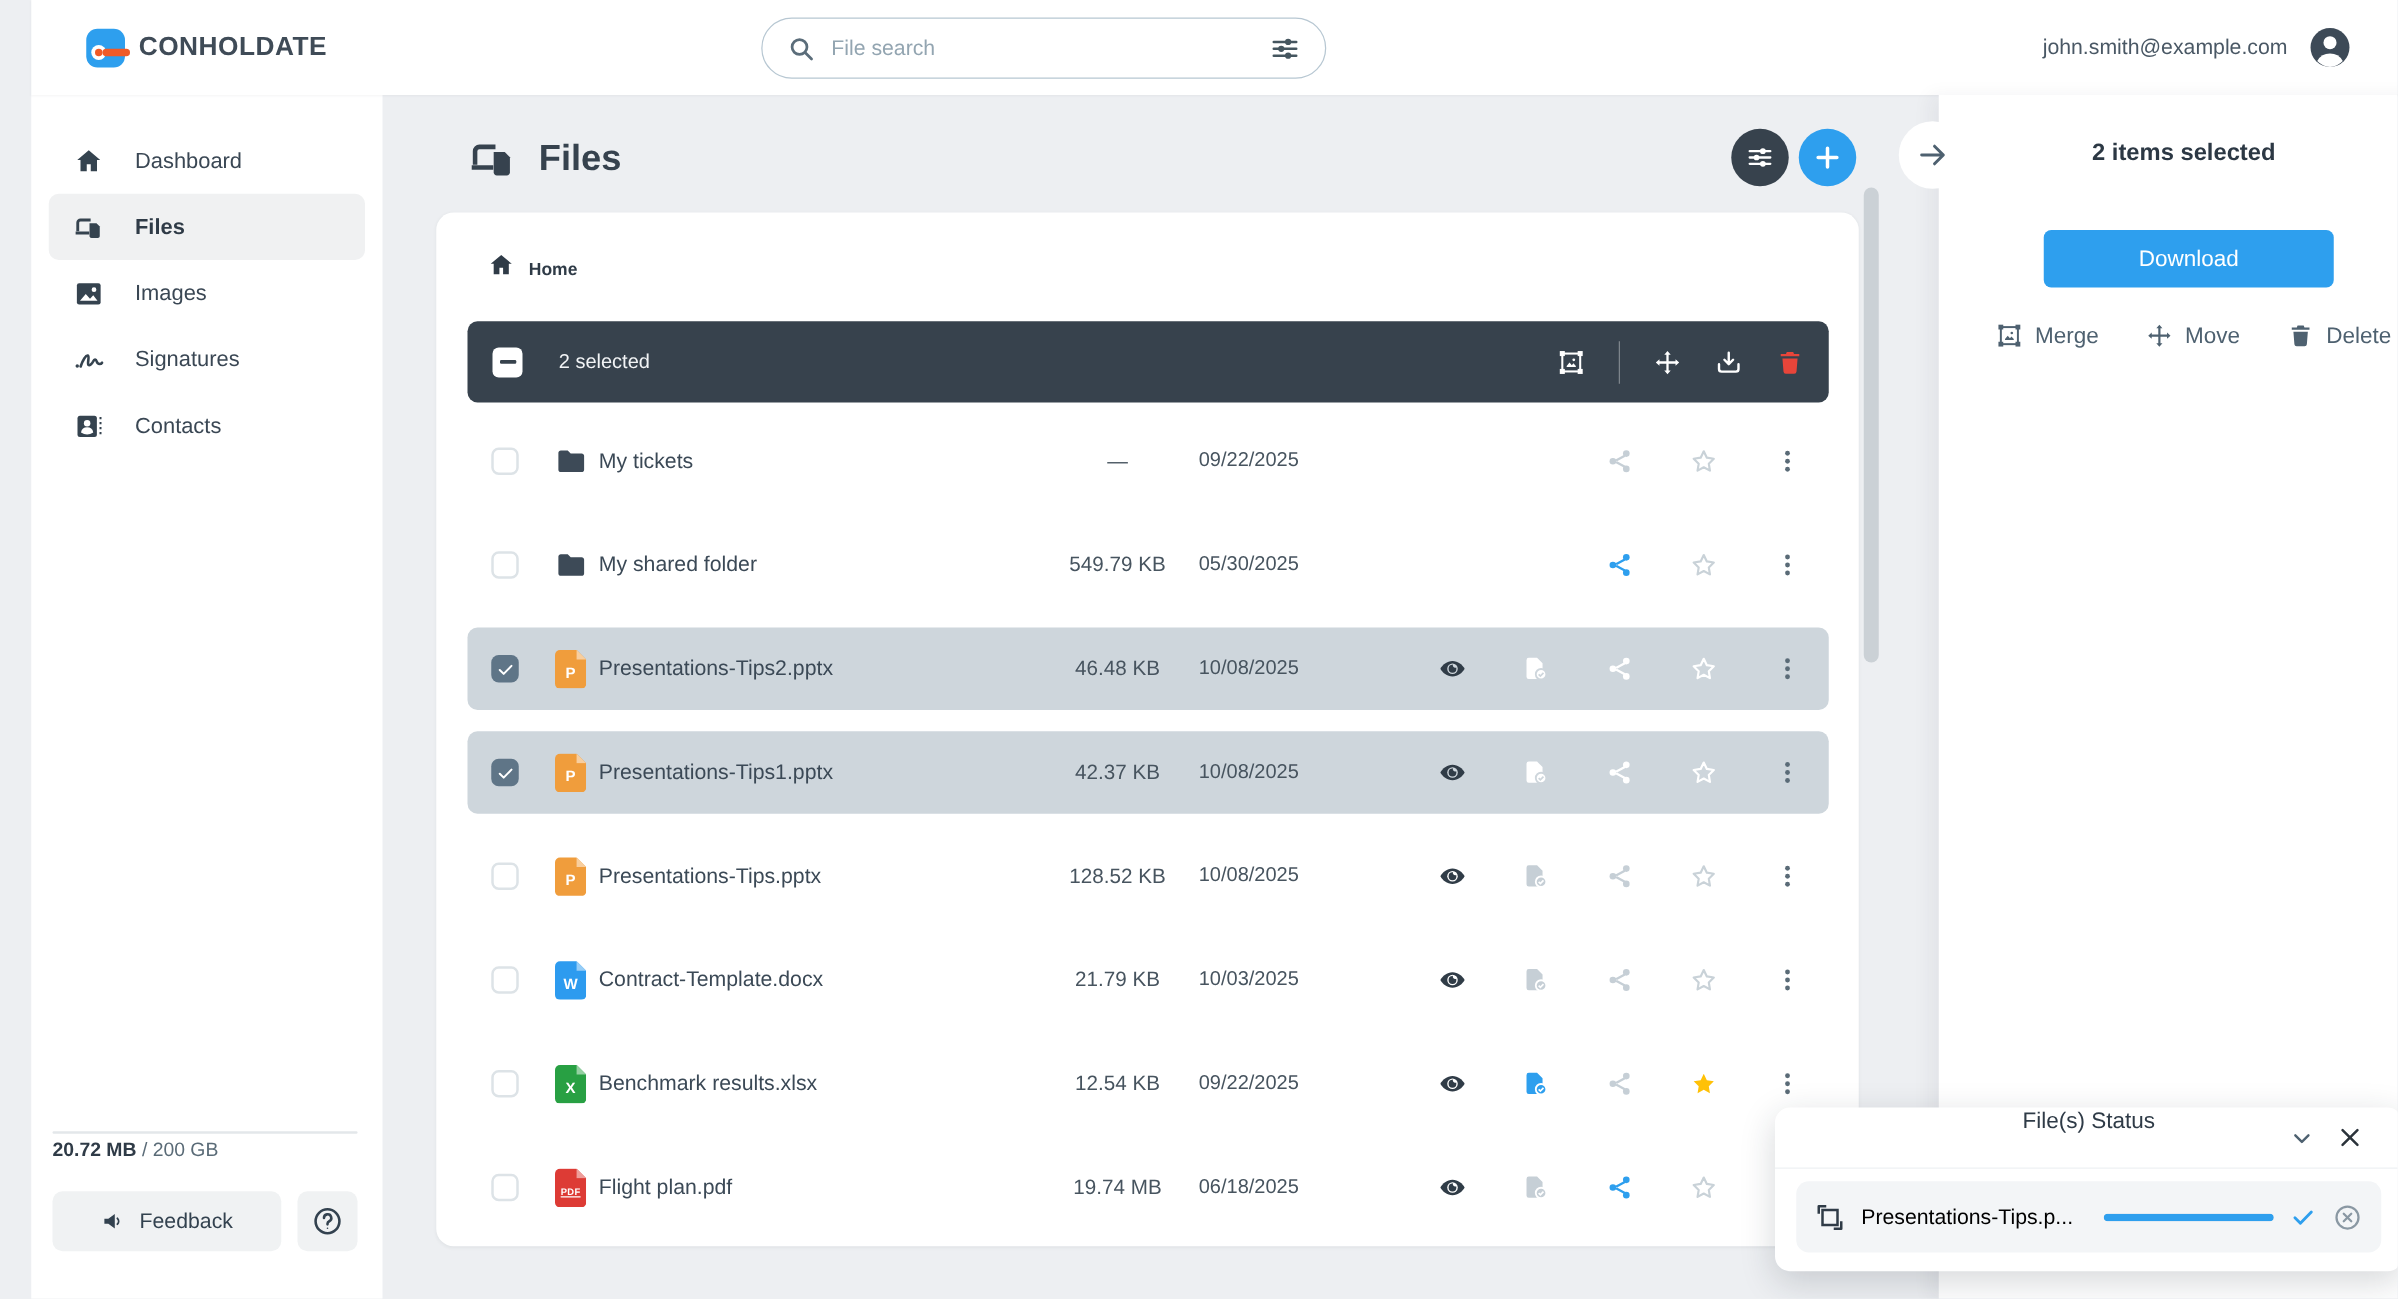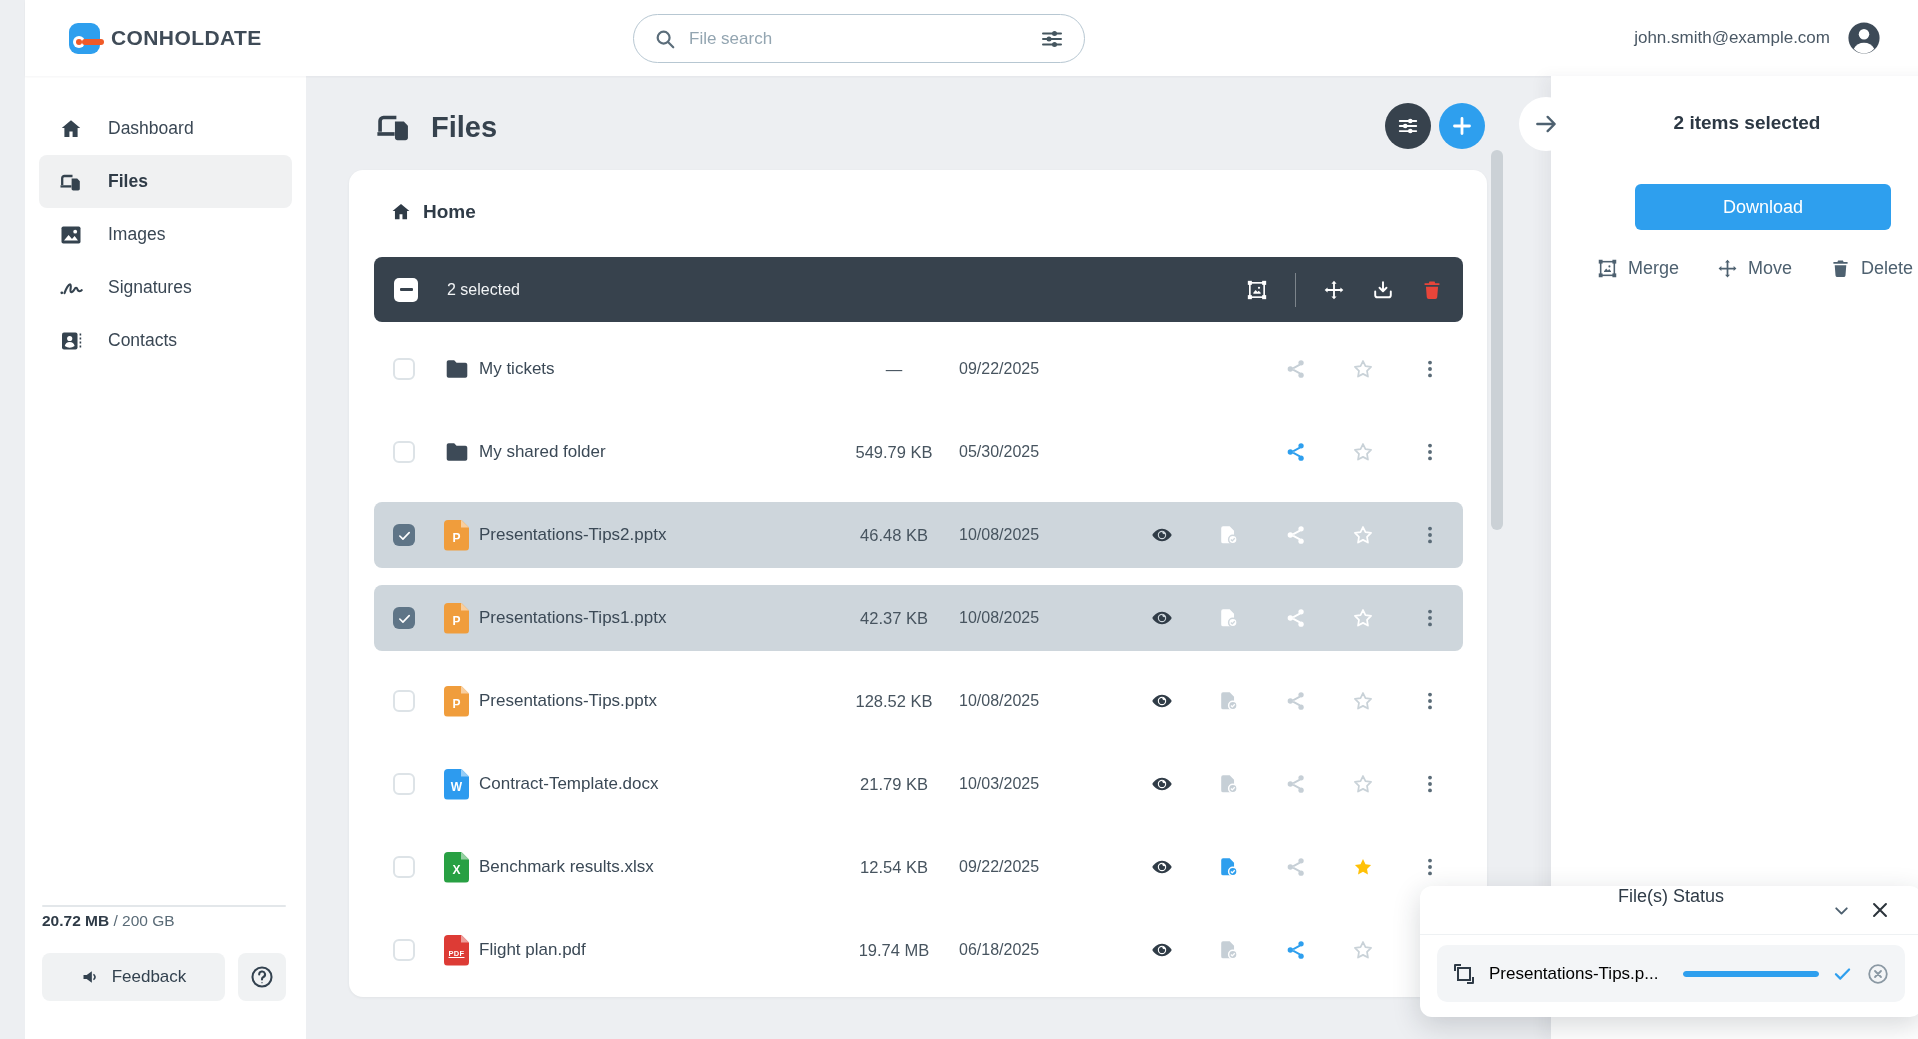--- a/index.html
+++ b/index.html
@@ -10,21 +10,21 @@
   .i svg { width:100%; height:100%; display:block; }
 
   
   .topbar { position:absolute; left:0; top:0; width:1918px; height:76px; background:#fff; z-index:6; box-shadow:0 1px 2px rgba(30,45,60,.05); }
   .brand { position:absolute; left:44px; top:0; height:76px; display:flex; align-items:center; gap:11px; }
   .logo-mark { position:relative; width:31px; height:31px; background:#2e9fee; border-radius:9px; }
   .logo-ring { position:absolute; left:4px; top:13px; width:12px; height:12px; background:#fff; border-radius:50%; }
   .logo-dot { position:absolute; left:7px; top:16px; width:6px; height:6px; background:#f05a28; border-radius:50%; }
   .logo-bar { position:absolute; left:13px; top:16px; width:22px; height:6px; background:#f05a28; border-radius:3px; }
   .brand-text { font-size:21px; font-weight:bold; color:#3f4b57; letter-spacing:.4px; }
-  .search { position:absolute; left:608px; top:14px; width:452px; height:49px; border:1px solid #b7c7d2; border-radius:25px; display:flex; align-items:center; padding:0 20px; gap:13px; background:#fff; }
+  .search { position:absolute; left:584px; top:14px; width:452px; height:49px; border:1px solid #b7c7d2; border-radius:25px; display:flex; align-items:center; padding:0 20px; gap:13px; background:#fff; }
   .search .mag { width:22px; height:22px; color:#5b6d7a; flex:0 0 22px; }
   .search input { border:none; outline:none; flex:1; font-size:17px; color:#3b4754; font-family:inherit; background:transparent; }
   .search input::placeholder { color:#93a5b1; }
   .search .sliders { width:24px; height:24px; color:#45565f; flex:0 0 24px; }
   .user { position:absolute; right:62px; top:0; height:76px; display:flex; align-items:center; gap:17px; }
   .user-email { font-size:17px; color:#4a5865; }
   .avatar { width:34px; height:34px; }
 
   
   .sidebar { position:absolute; left:0; top:76px; width:281px; height:963px; background:#fff; z-index:5; }
@@ -46,21 +46,21 @@
   .content-header { position:absolute; left:69px; top:25px; height:52px; display:flex; align-items:center; gap:18px; }
   .content-header .i { width:38px; height:38px; color:#36424e; }
   .page-title { font-size:29px; font-weight:bold; color:#36424e; }
   .round-btn { position:absolute; width:46px; height:46px; border-radius:50%; border:none; display:flex; align-items:center; justify-content:center; cursor:pointer; }
   .filter-btn { left:1079px; top:27px; background:#37424d; }
   .filter-btn .i { width:22px; height:22px; color:#fff; }
   .plus-btn { left:1133px; top:27px; background:#2e9fee; }
   .plus-btn .i { width:24px; height:24px; color:#fff; }
 
   .card { position:absolute; left:43px; top:94px; width:1138px; height:827px; background:#fff; border-radius:14px; box-shadow:0 1px 3px rgba(27,43,57,.06); }
-  .breadcrumb { position:absolute; left:41px; top:31px; display:flex; align-items:flex-start; gap:11px; font-size:19px; font-weight:bold; color:#2f3b47; cursor:pointer; }
+  .breadcrumb { position:absolute; left:41px; top:31px; display:flex; align-items:flex-end; gap:11px; font-size:14px; font-weight:bold; color:#2f3b47; cursor:pointer; }
   .breadcrumb .i { width:22px; height:22px; color:#2f3b47; }
 
   .sel-toolbar { position:absolute; left:25px; right:24px; top:87px; height:65px; background:#37424d; border-radius:8px; display:flex; align-items:center; padding:0 20px; }
   .tb-check { width:24px; height:24px; background:#fff; border-radius:5px; display:flex; align-items:center; justify-content:center; cursor:pointer; }
   .tb-dash { width:13px; height:3px; background:#37424d; border-radius:1px; }
   .tb-label { margin-left:29px; color:#f2f4f6; font-size:16px; }
   .tb-icons { margin-left:auto; display:flex; align-items:center; gap:27px; }
   .tb-icons .i { width:22px; height:22px; color:#fff; cursor:pointer; }
   .tb-divider { width:1px; height:34px; background:rgba(255,255,255,.35); }
   .tb-icons .trash { color:#e8453a; }
@@ -91,21 +91,21 @@
   .ric.dots { color:#5a6b77; }
   .row.selected .ric.doc:not(.active), .row.selected .ric.share:not(.active), .row.selected .ric.star:not(.gold) { color:#fff; }
 
   .scroll-thumb { position:absolute; left:1185px; top:74px; width:12px; height:380px; background:#cbd1d6; border-radius:6px; cursor:pointer; }
 
   
   .right-panel { position:absolute; left:1526px; top:76px; width:392px; height:963px; background:#fff; box-shadow:-8px 0 14px rgba(30,45,60,.05); z-index:7; }
   .collapse-btn { position:absolute; left:-32px; top:21px; width:54px; height:54px; border-radius:50%; background:#fff; display:flex; align-items:center; justify-content:center; cursor:pointer; }
   .collapse-btn .i { width:26px; height:26px; color:#4e6170; }
   .panel-title { margin-top:36px; text-align:center; font-size:19px; font-weight:bold; color:#2c3844; }
-  .download-btn { position:absolute; left:84px; top:108px; width:256px; height:46px; border:none; border-radius:6px; background:#2e9fee; color:#fff; font-size:18px; font-family:inherit; cursor:pointer; }
+  .download-btn { position:absolute; left:84px; top:108px; width:232px; height:46px; border:none; border-radius:6px; background:#2e9fee; color:#fff; font-size:18px; font-family:inherit; cursor:pointer; }
   .panel-actions { position:absolute; top:182px; left:0; right:0; display:flex; justify-content:space-between; padding:0 30px 0 46px; }
   .panel-action { display:flex; align-items:center; gap:10px; color:#4e6170; font-size:18px; cursor:pointer; }
   .panel-action .i { width:21px; height:21px; color:#4e6170; }
 
   
   .status-popup { position:absolute; left:1395px; top:886px; width:502px; height:131px; background:#fff; border-radius:12px; box-shadow:0 8px 28px rgba(25,39,52,.18); z-index:30; }
   .sp-header { position:relative; height:49px; border-bottom:1px solid #eef1f3; display:flex; align-items:flex-start; justify-content:center; font-size:18px; color:#2f3b47; }
   .sp-chevron { position:absolute; right:70px; top:14px; width:21px; height:21px; color:#4e6170; cursor:pointer; }
   .sp-close { position:absolute; right:31px; top:13px; width:22px; height:22px; color:#2b333b; cursor:pointer; }
   .sp-body { margin:10px 17px 0; height:57px; background:#f3f5f7; border-radius:10px; display:flex; align-items:center; padding:0 15px; gap:13px; }

